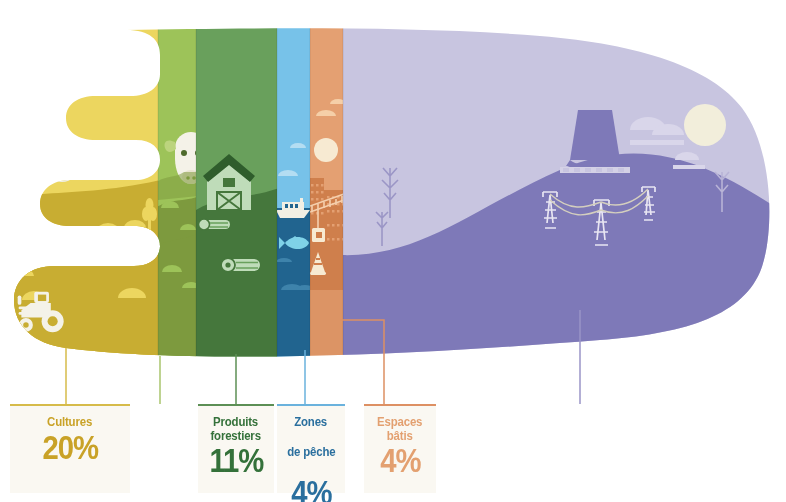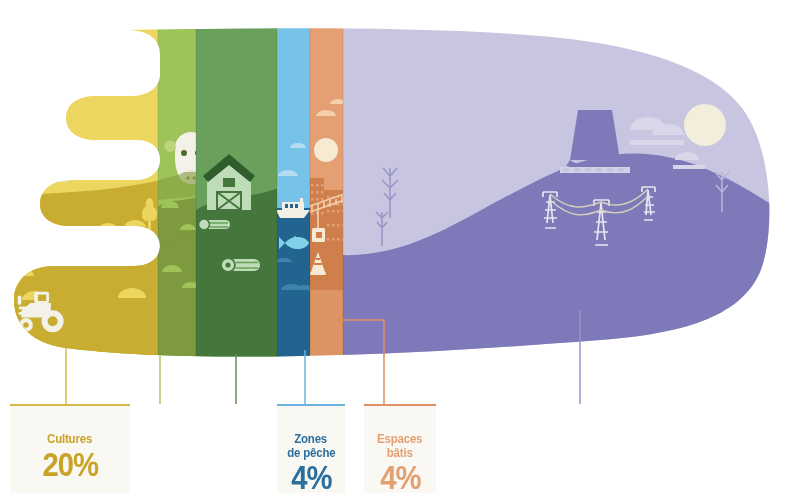--- a/index.html
+++ b/index.html
@@ -12,21 +12,21 @@
   svg.layer{position:absolute;left:0;top:0;width:786px;height:502px;}
 
   
   #legend{position:absolute;left:0;top:396px;width:786px;height:106px;}
   .card{
     position:absolute;top:8px;height:89px;
     background:#faf8f2;
     border-top:2px solid #0369a1;
     box-sizing:border-box;
     display:flex;flex-direction:column;align-items:center;justify-content:flex-start;
-    padding-top:26px;
+    padding-top:9px;
   }
   .card .lbl{
     font-size:13px;font-weight:bold;line-height:13.5px;text-align:center;
     letter-spacing:-0.2px;
     font-family:"Liberation Sans Narrow","Liberation Sans",sans-serif;
     transform:scaleX(0.88);
   }
   .card .pct{
     font-size:34px;font-weight:bold;line-height:34px;letter-spacing:-1.2px;
     margin-top:1px;
@@ -350,22 +350,27 @@
   </svg>
 
   <div id="legend">
 
     <div class="card" style="left:10px;width:120px;border-top-color:#d6bb4a;">
       <div class="lbl" style="color:#c9a227;">Cultures</div>
       <div class="pct" style="color:#c9a227;">20%</div>
     </div>
 
 
-
-    <div class="card" style="left:277px;width:68px;border-top-color:#6ab2dd;">
+    <div class="card" style="left:198px;width:76px;border-top-color:#5c8f55;">
+      <div class="lbl" style="color:#34713a;">Produits</div>
+      <div class="lbl" style="color:#34713a;">forestiers</div>
+      <div class="pct" style="color:#34713a;">11%</div>
+    </div>
+
+    <div class="card" style="left:277px;width:68px;border-top-color:#6ab2dd;gap:16px;">
       <div class="lbl" style="color:#2a6f9e;">Zones</div>
       <div class="lbl" style="color:#2a6f9e;">de pêche</div>
       <div class="pct" style="color:#2a6f9e;">4%</div>
     </div>
 
     <div class="card" style="left:364px;width:72px;border-top-color:#dd9063;">
       <div class="lbl" style="color:#e3a070;">Espaces</div>
       <div class="lbl" style="color:#e3a070;">bâtis</div>
       <div class="pct" style="color:#e3a070;">4%</div>
     </div>

